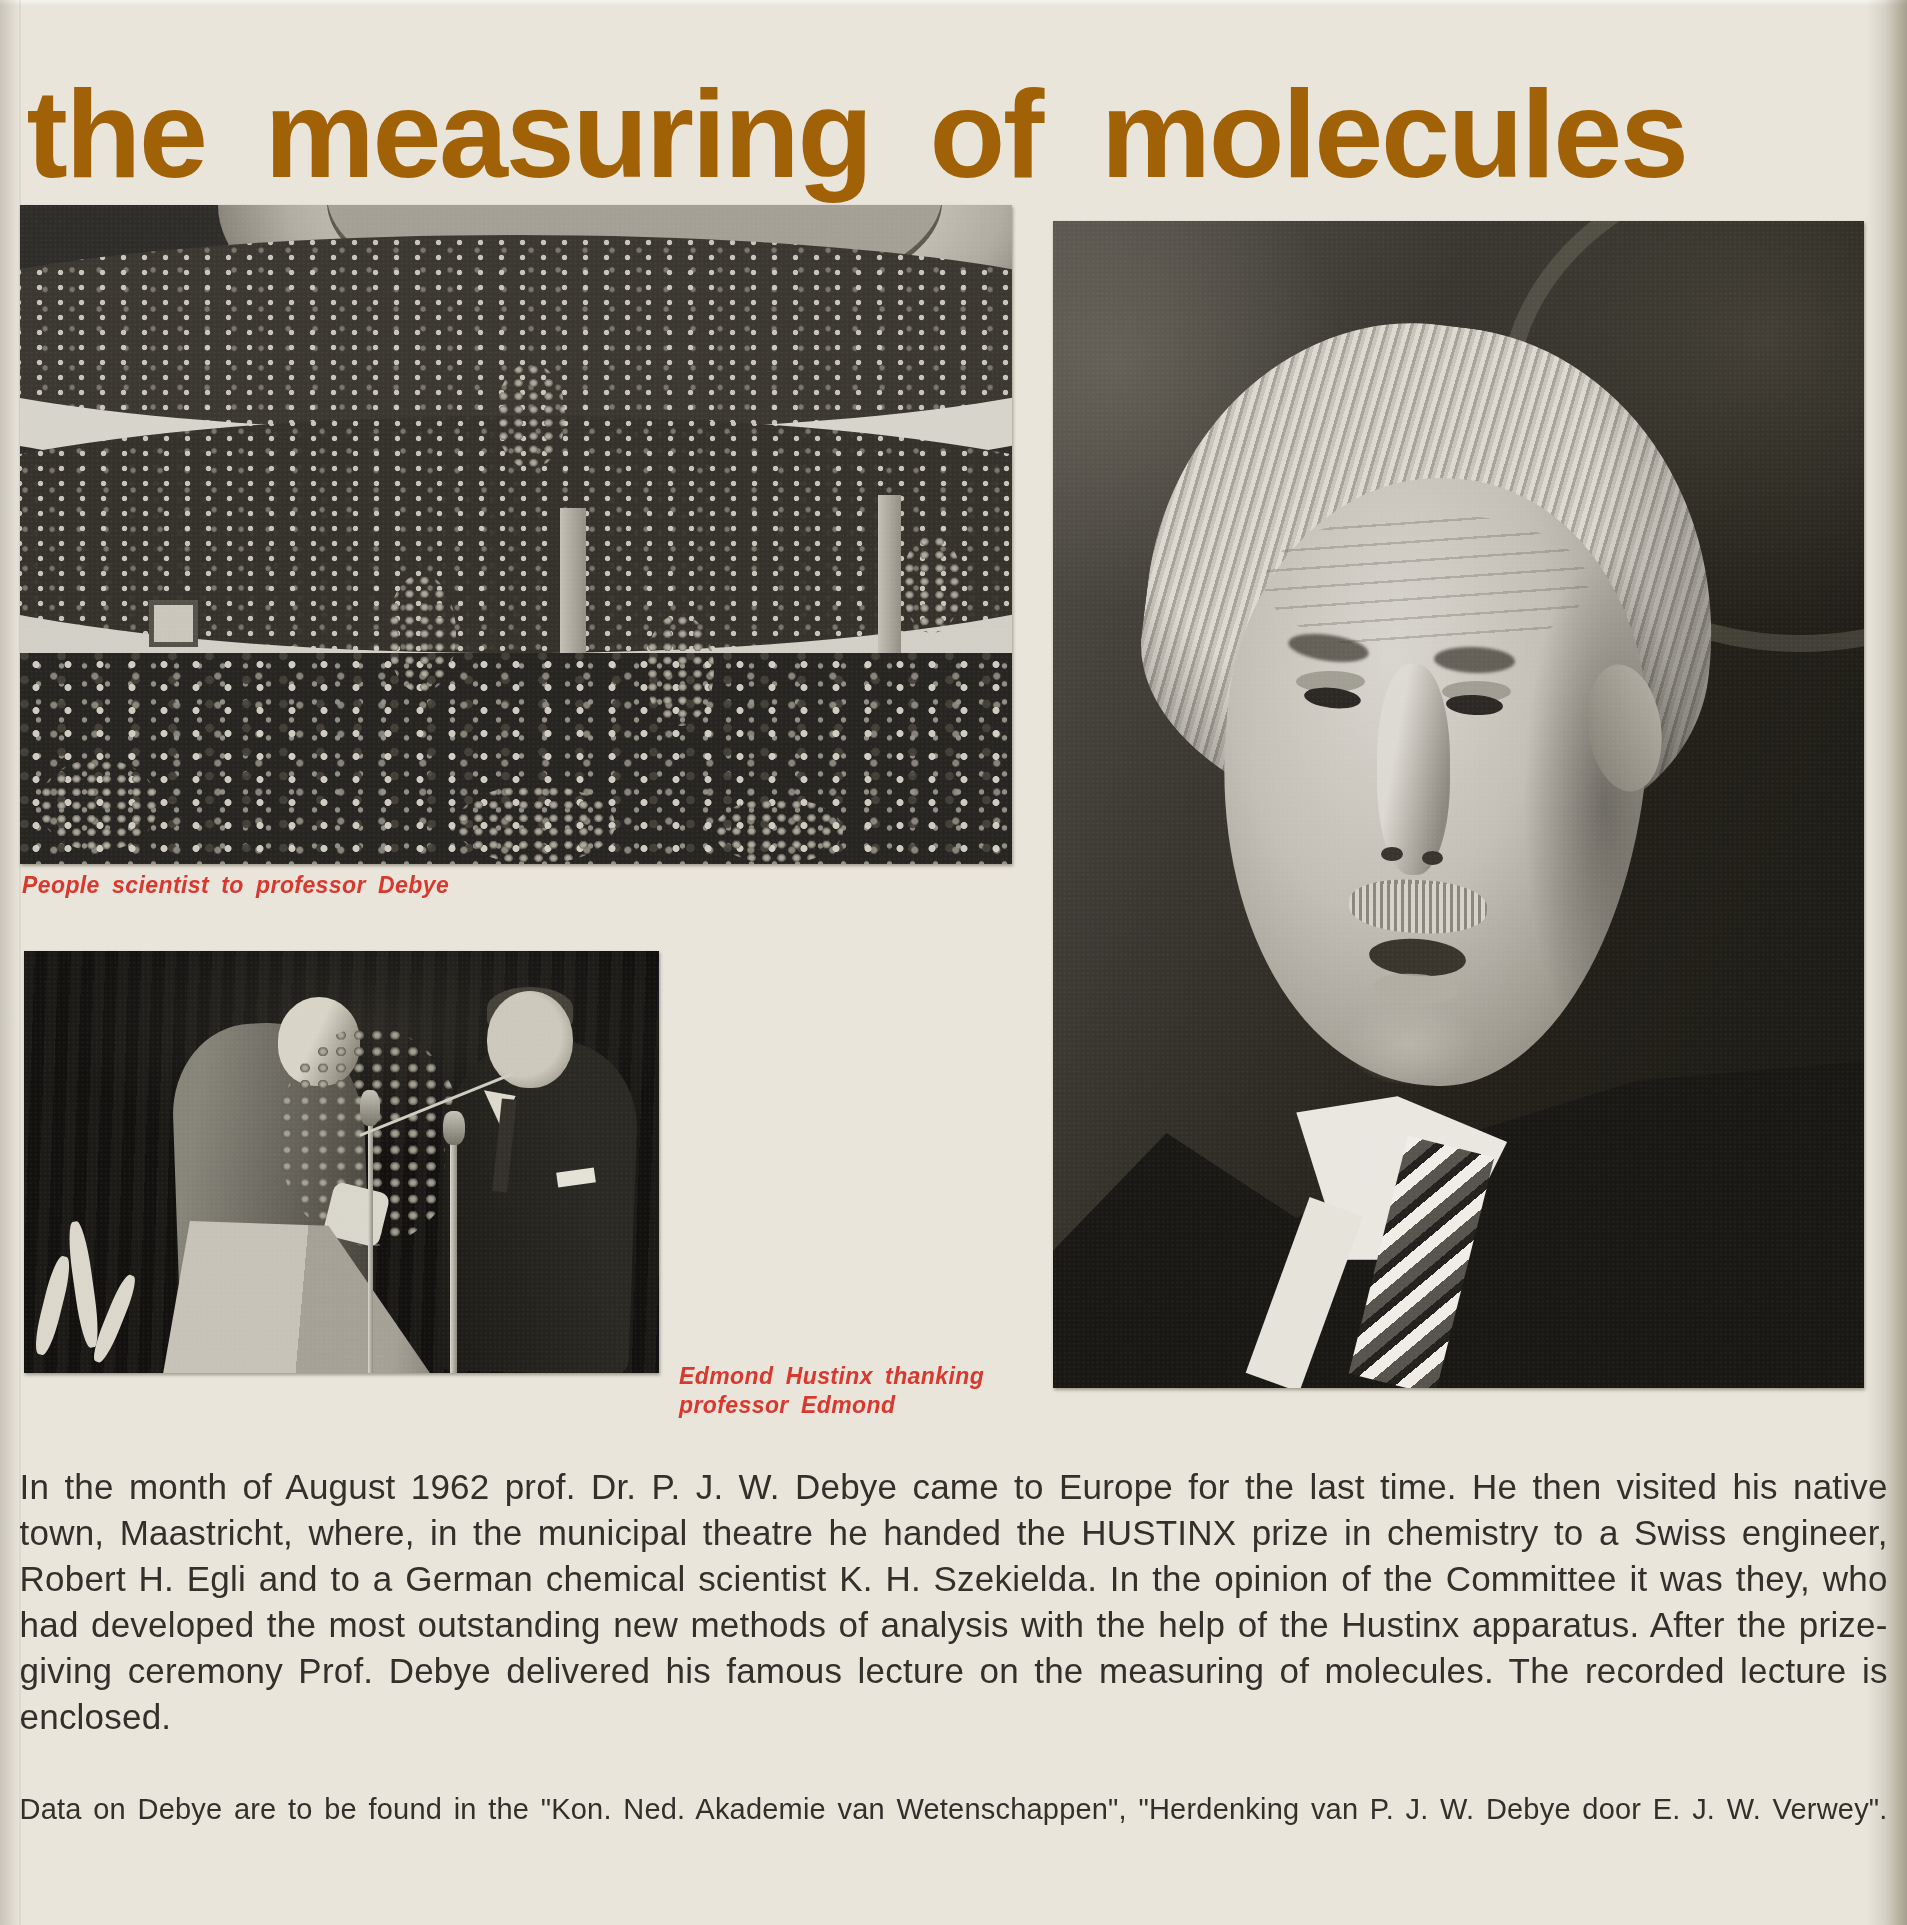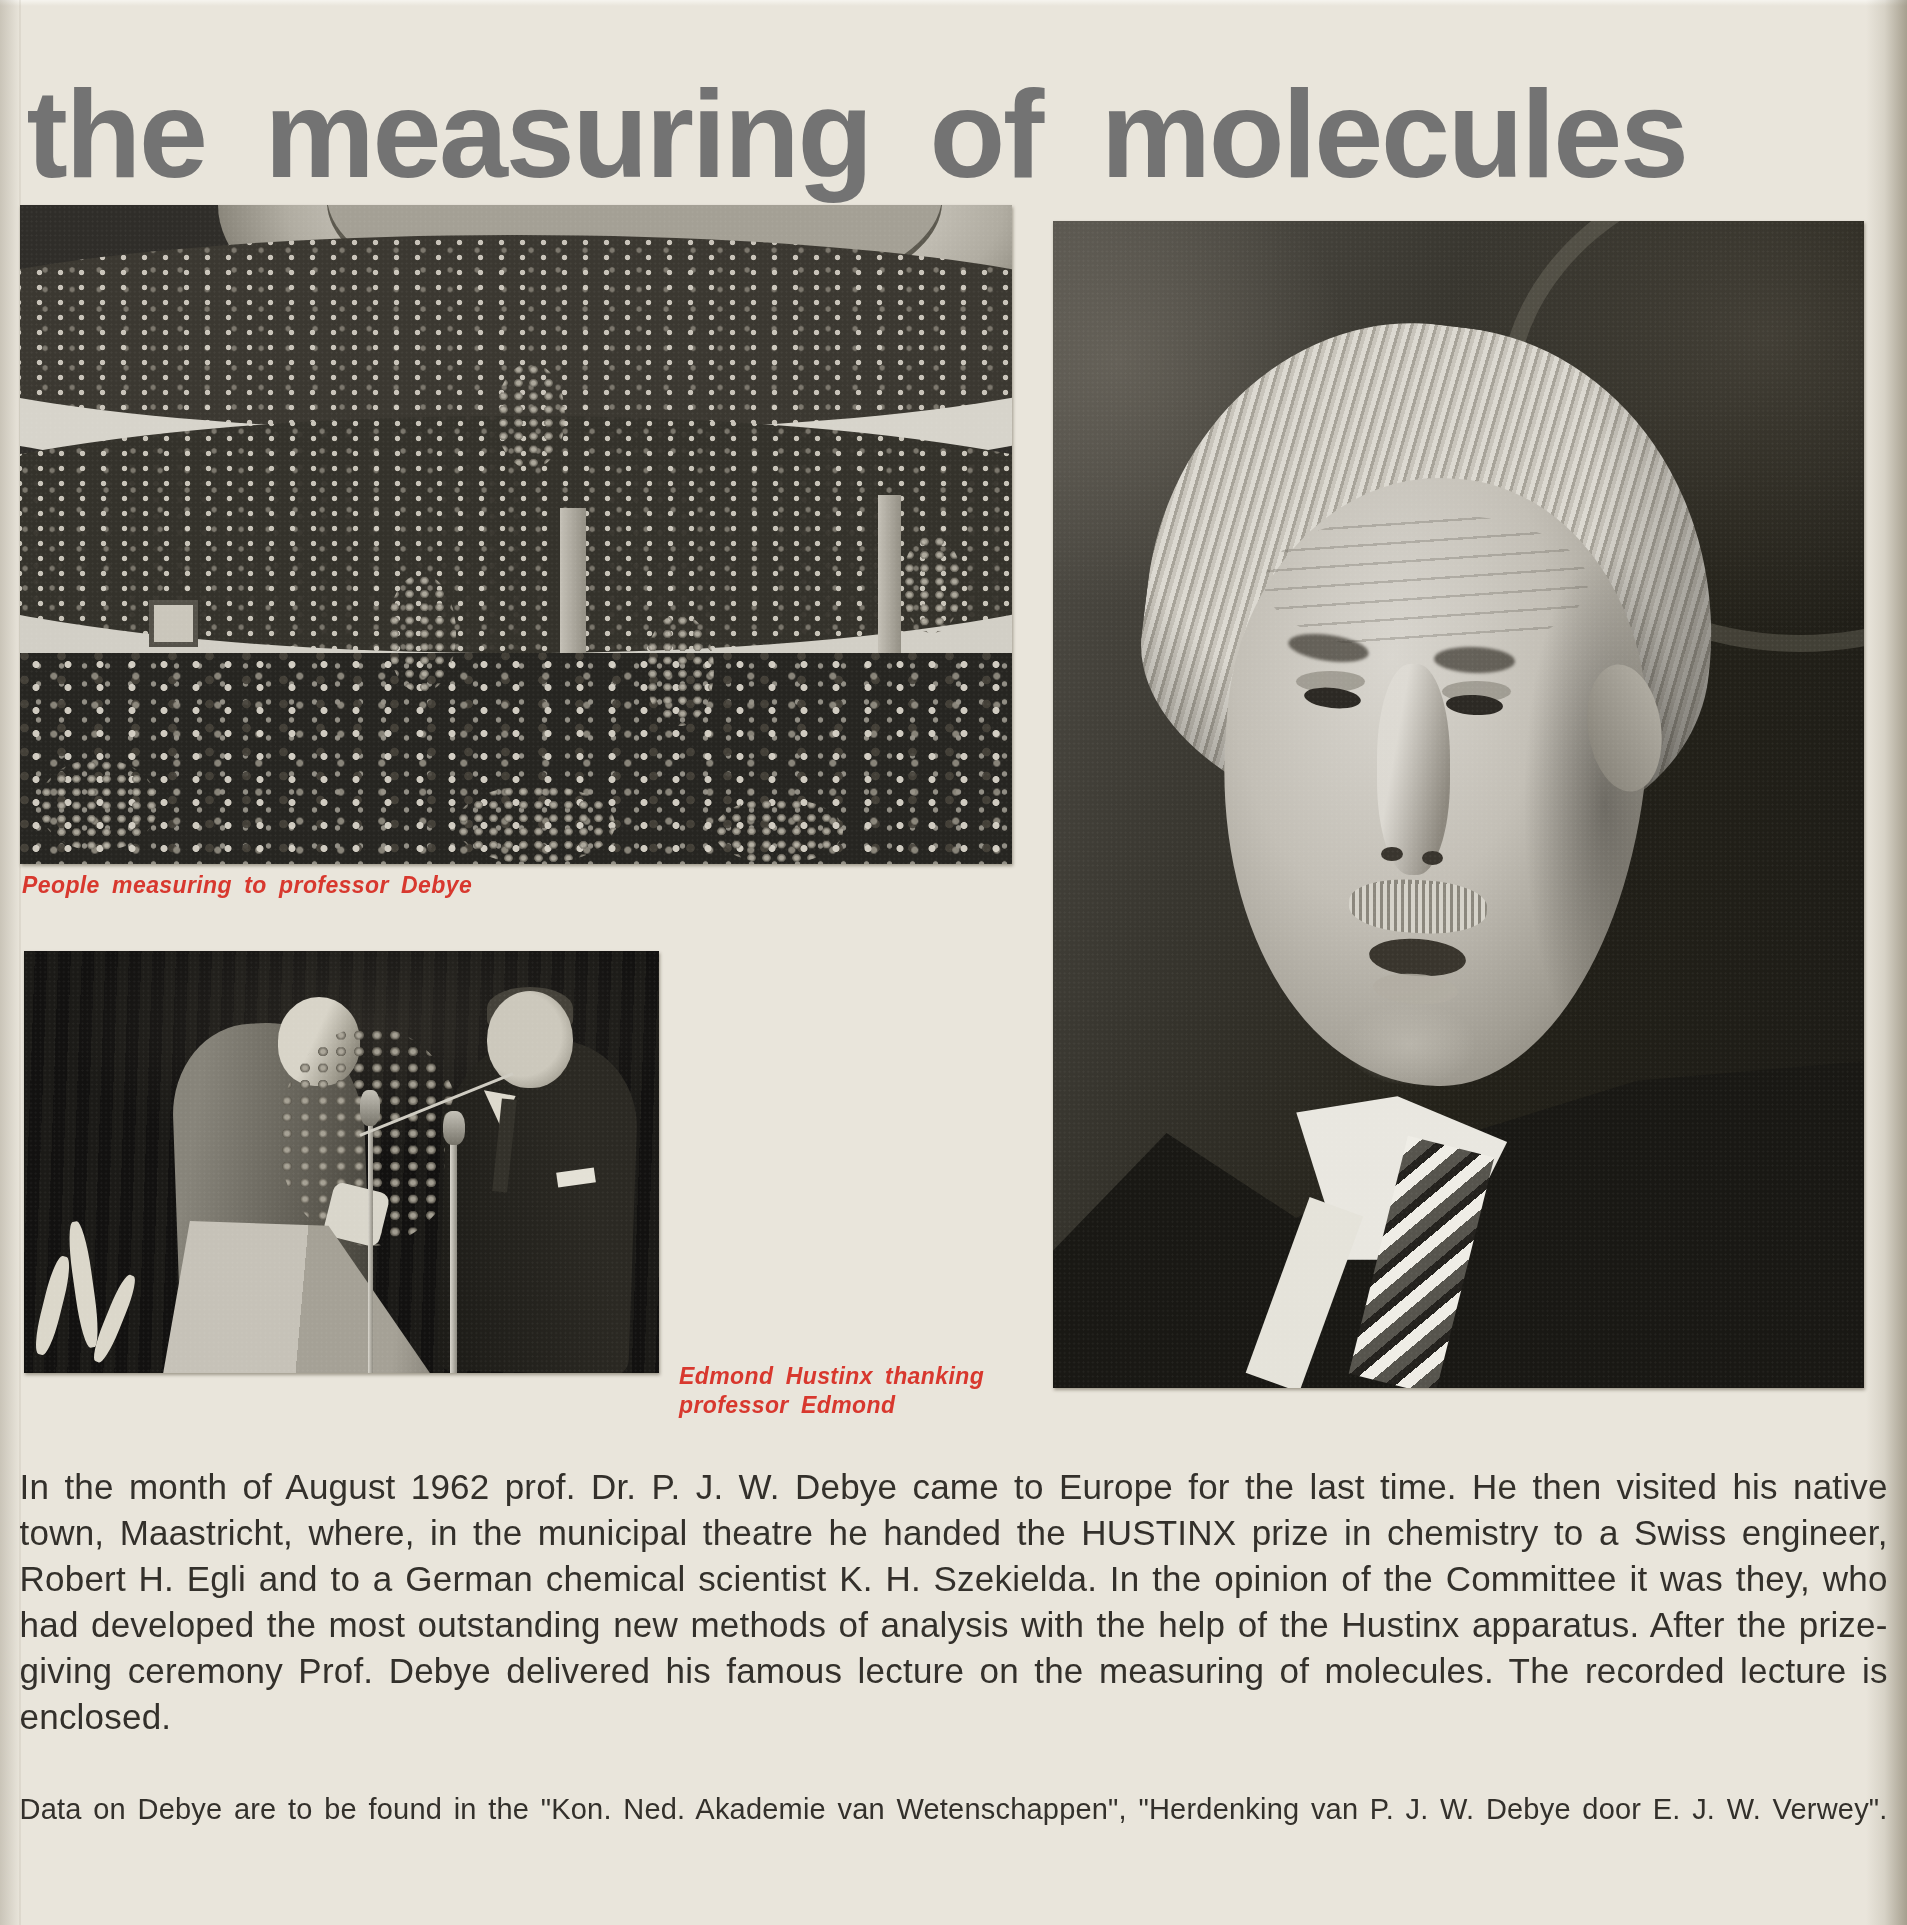--- a/index.html
+++ b/index.html
@@ -13,21 +13,21 @@
     background:linear-gradient(to right,rgba(90,80,60,.22),rgba(90,80,60,0));}
   .edge-right{position:absolute;right:0;top:0;width:41px;height:100%;
     background:linear-gradient(to left,rgba(85,75,50,.45),rgba(85,75,50,.12) 55%,rgba(85,75,50,0));}
   .edge-top{position:absolute;left:0;top:0;width:100%;height:6.3px;
     background:linear-gradient(to bottom,rgba(255,255,252,.6),rgba(255,255,252,0));}
   .crease{position:absolute;left:19px;top:0;width:1.6px;height:100%;background:rgba(120,110,90,.10);}
 
   .page-title{
     position:absolute;left:26.6px;top:72px;
     font-size:124px;line-height:1;font-weight:700;white-space:nowrap;
-    letter-spacing:-2.3px;word-spacing:26.6px;color:#737373;
+    letter-spacing:-2.3px;word-spacing:26.6px;color:#a16207;
   }
 
   .photo{position:absolute;overflow:hidden;background:#2f2d29;
     box-shadow:0.8px 1.6px 3.1px rgba(70,62,45,.45);}
   .abs{position:absolute;}
 
   
   .grain{position:absolute;left:0;top:0;width:100%;height:100%;
     background-image:radial-gradient(circle,rgba(255,255,250,.05) 0.8px,transparent 1.3px);
     background-size:4.7px 4.7px;pointer-events:none;}
@@ -175,21 +175,21 @@
   <div class="abs t-floor speckle"></div>
   <div class="abs t-flower" style="left:48%;top:24%;width:7%;height:16%;"></div>
   <div class="abs t-flower" style="left:37%;top:56%;width:7%;height:18%;"></div>
   <div class="abs t-flower" style="left:63%;top:62%;width:7%;height:17%;"></div>
   <div class="abs t-flower" style="left:89%;top:50%;width:6%;height:15%;"></div>
   <div class="abs t-flower" style="left:2%;top:84%;width:12%;height:14%;"></div>
   <div class="abs t-flower" style="left:44%;top:88%;width:16%;height:12%;"></div>
   <div class="abs t-flower" style="left:70%;top:90%;width:13%;height:10%;"></div>
   <div class="grain"></div>
 </div>
-<div class="caption" style="left:22px;top:871px;">People measuring to professor Debye</div>
+<div class="caption" style="left:22px;top:871px;">People scientist to professor Debye</div>
 
 <div class="photo" style="left:23.5px;top:951px;width:635px;height:422px;background:#141311;">
   <div class="abs h-bg"></div>
   <div class="abs h-man-left"></div>
   <div class="abs h-head-left"></div>
   <div class="abs h-flowers" style="left:40%;top:18%;width:29%;height:52%;"></div>
   <div class="abs h-man-right"></div>
   <div class="abs h-hair-right"></div>
   <div class="abs h-head-right"></div>
   <div class="abs h-shirt-right"></div>

